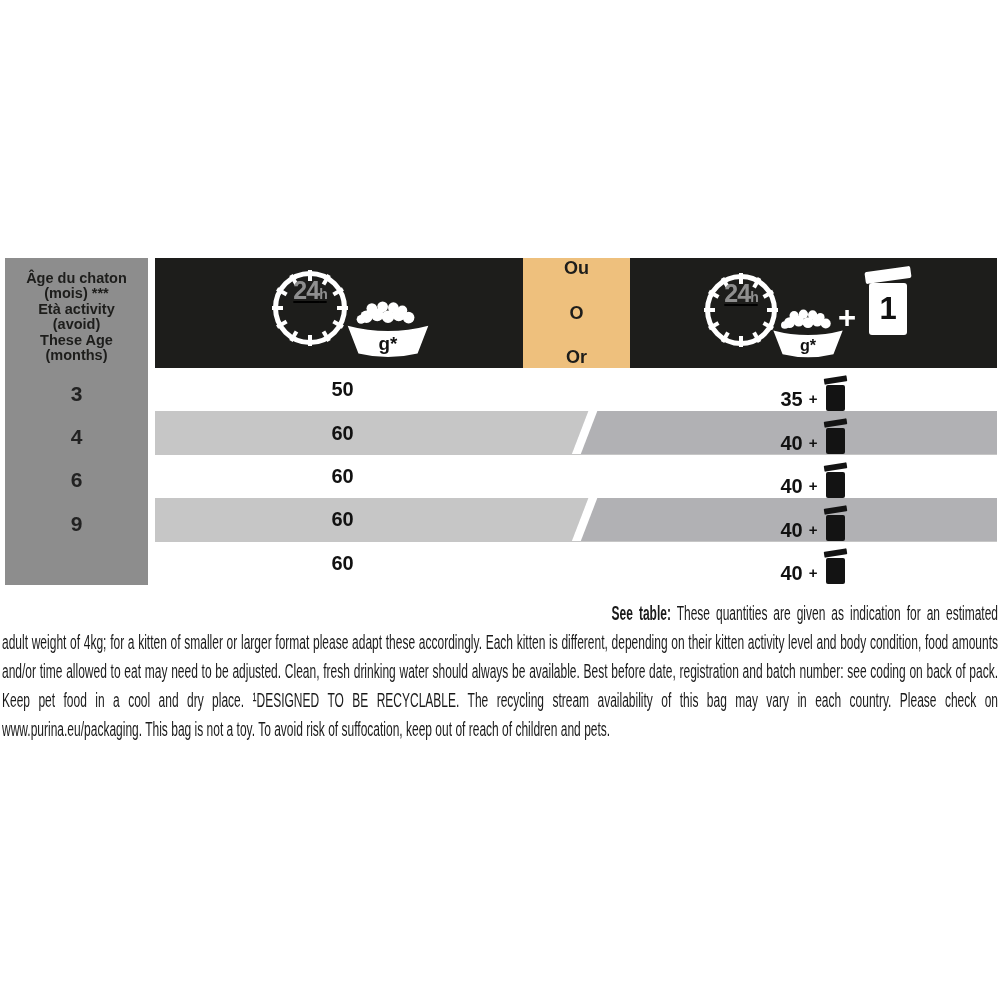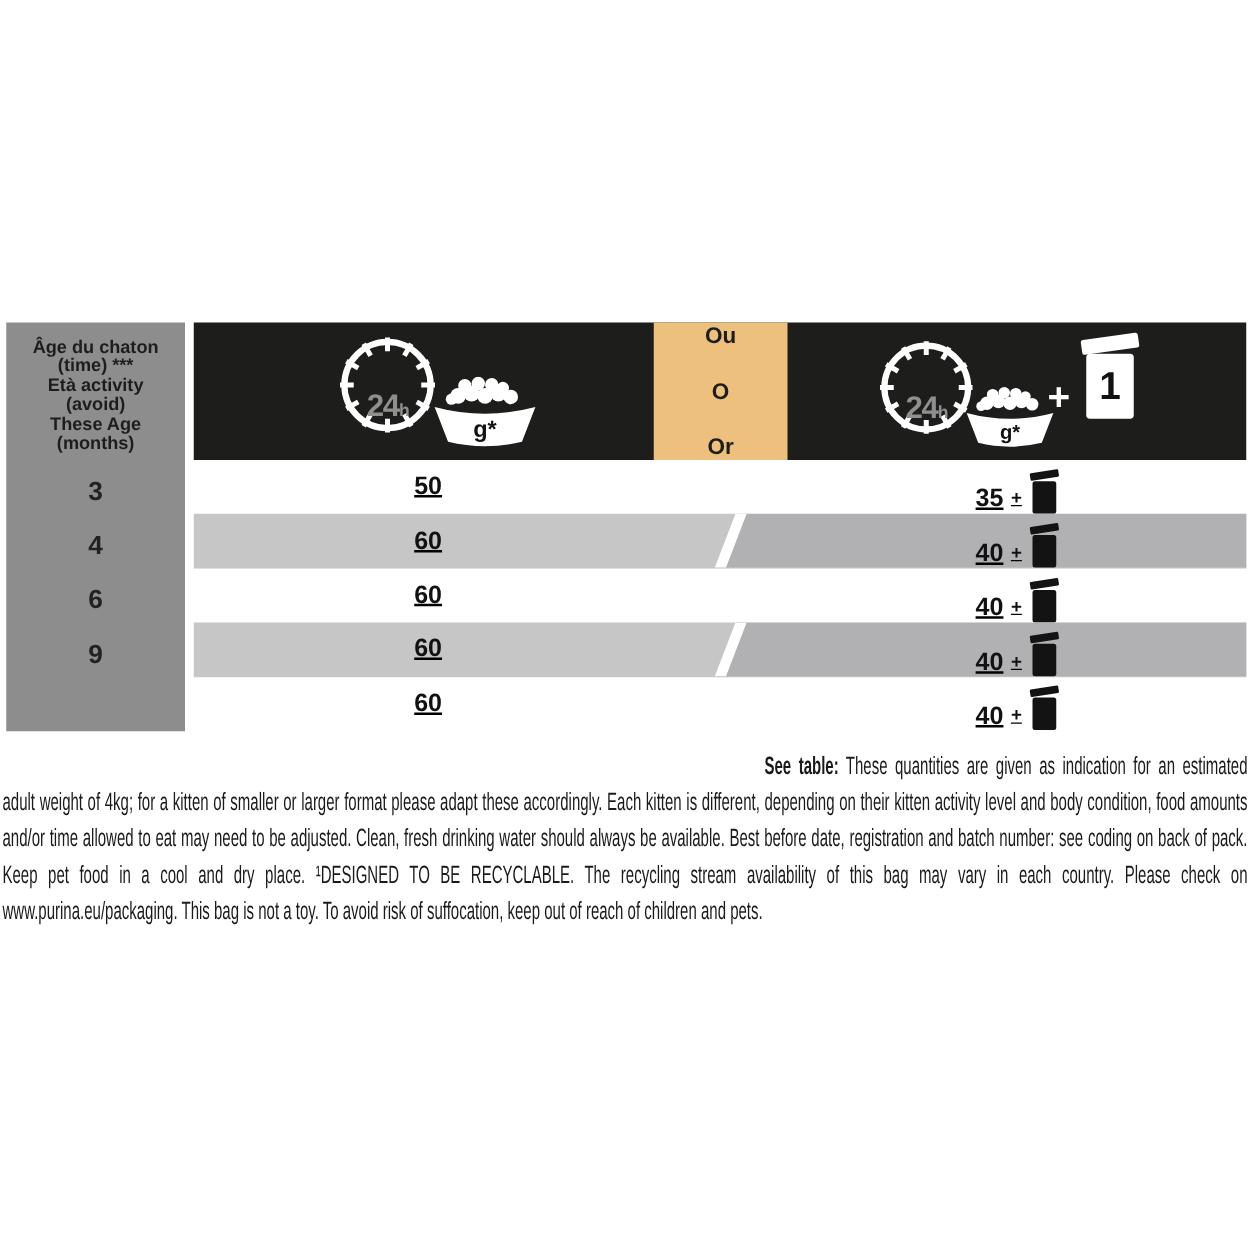--- a/index.html
+++ b/index.html
@@ -16,21 +16,21 @@
   .main-col{width:842px;display:flex;flex-direction:column;}
 
   
   .tbl-header{height:110px;background:#1d1d1b;position:relative;}
   .or-box{position:absolute;left:368px;top:0;width:107px;height:110px;background:#eec07d;
     display:flex;flex-direction:column;align-items:center;justify-content:space-between;
     font-weight:700;font-size:18px;line-height:21px;color:#1d1d1b;}
 
   
   .clock{position:absolute;border:5px solid #fff;border-radius:50%;
-    display:flex;align-items:flex-end;justify-content:center;}
+    display:flex;align-items:flex-start;justify-content:center;text-decoration:underline;}
   .clock.c1{left:118px;top:13px;width:64px;height:64px;}
   .clock.c2{left:550px;top:16px;width:62px;height:62px;}
   .tick{position:absolute;left:50%;width:4px;height:11px;margin-left:-2px;background:#fff;}
   .c1 .tick{top:-6px;transform-origin:2px 38px;}
   .c2 .tick{top:-6px;transform-origin:2px 37px;}
   .t1{transform:rotate(30deg);} .t2{transform:rotate(60deg);} .t3{transform:rotate(90deg);}
   .t4{transform:rotate(120deg);} .t5{transform:rotate(150deg);} .t6{transform:rotate(180deg);}
   .t7{transform:rotate(210deg);} .t8{transform:rotate(240deg);} .t9{transform:rotate(270deg);}
   .t10{transform:rotate(300deg);} .t11{transform:rotate(330deg);}
   .clock-label{font-weight:700;font-size:25px;color:#8f8f8f;letter-spacing:-1px;z-index:2;}
@@ -47,21 +47,21 @@
   
   .sachet-w{position:absolute;left:714px;top:25px;width:38px;height:52px;}
   .sachet-w .flap{position:absolute;top:-14px;left:-4px;width:46px;height:12px;background:#fff;border-radius:2px;transform:rotate(-8deg);}
   .sachet-w .pouch{position:absolute;inset:0;background:#fff;border-radius:3px;
     display:flex;align-items:center;justify-content:center;font-weight:700;font-size:31px;color:#111;}
   .sachet-b{position:relative;width:19px;height:26px;margin-left:8px;margin-top:-4px;}
   .sachet-b .flap{position:absolute;top:-8px;left:-2px;width:23px;height:6px;background:#131313;border-radius:1px;transform:rotate(-9deg);}
   .sachet-b .pouch{position:absolute;inset:0;background:#131313;border-radius:2px;}
 
   
-  .row{height:43.4px;display:flex;position:relative;overflow:hidden;background:#fff;text-decoration:underline;}
+  .row{height:43.4px;display:flex;position:relative;overflow:hidden;background:#fff;}
   .row.shaded{background:#c6c6c6;}
   .row.shaded::after{content:"";position:absolute;top:0;bottom:0;left:425px;right:-40px;
     background:#b1b1b4;border-left:9px solid #fff;transform:skewX(-21deg);}
   .cell{position:relative;z-index:2;display:flex;align-items:center;justify-content:center;
     font-weight:700;font-size:20px;color:#111;}
   .cell.left{width:425px;}
   .cell.left .val{transform:translateX(-25px);}
   .cell.right{flex:1;align-items:flex-end;}
   .cell.right .grp{display:flex;align-items:center;transform:translateX(24px);}
   .plus-sm{font-size:15px;font-weight:700;margin-left:6px;position:relative;top:-1px;}
@@ -74,21 +74,21 @@
   .footer-text .lead{font-weight:700;}
 </style>
 </head>
 <body>
 
 <div class="feed-table">
 
   <div class="age-col">
     <div class="age-col-header">
       <span>Âge du chaton</span>
-      <span>(time) ***</span>
+      <span>(mois) ***</span>
       <span>Età activity</span>
       <span>(avoid)</span>
       <span>These Age</span>
       <span>(months)</span>
     </div>
     <div class="age-cell">
         <span>3</span>
       </div>
     <div class="age-cell">
         <span>4</span>

